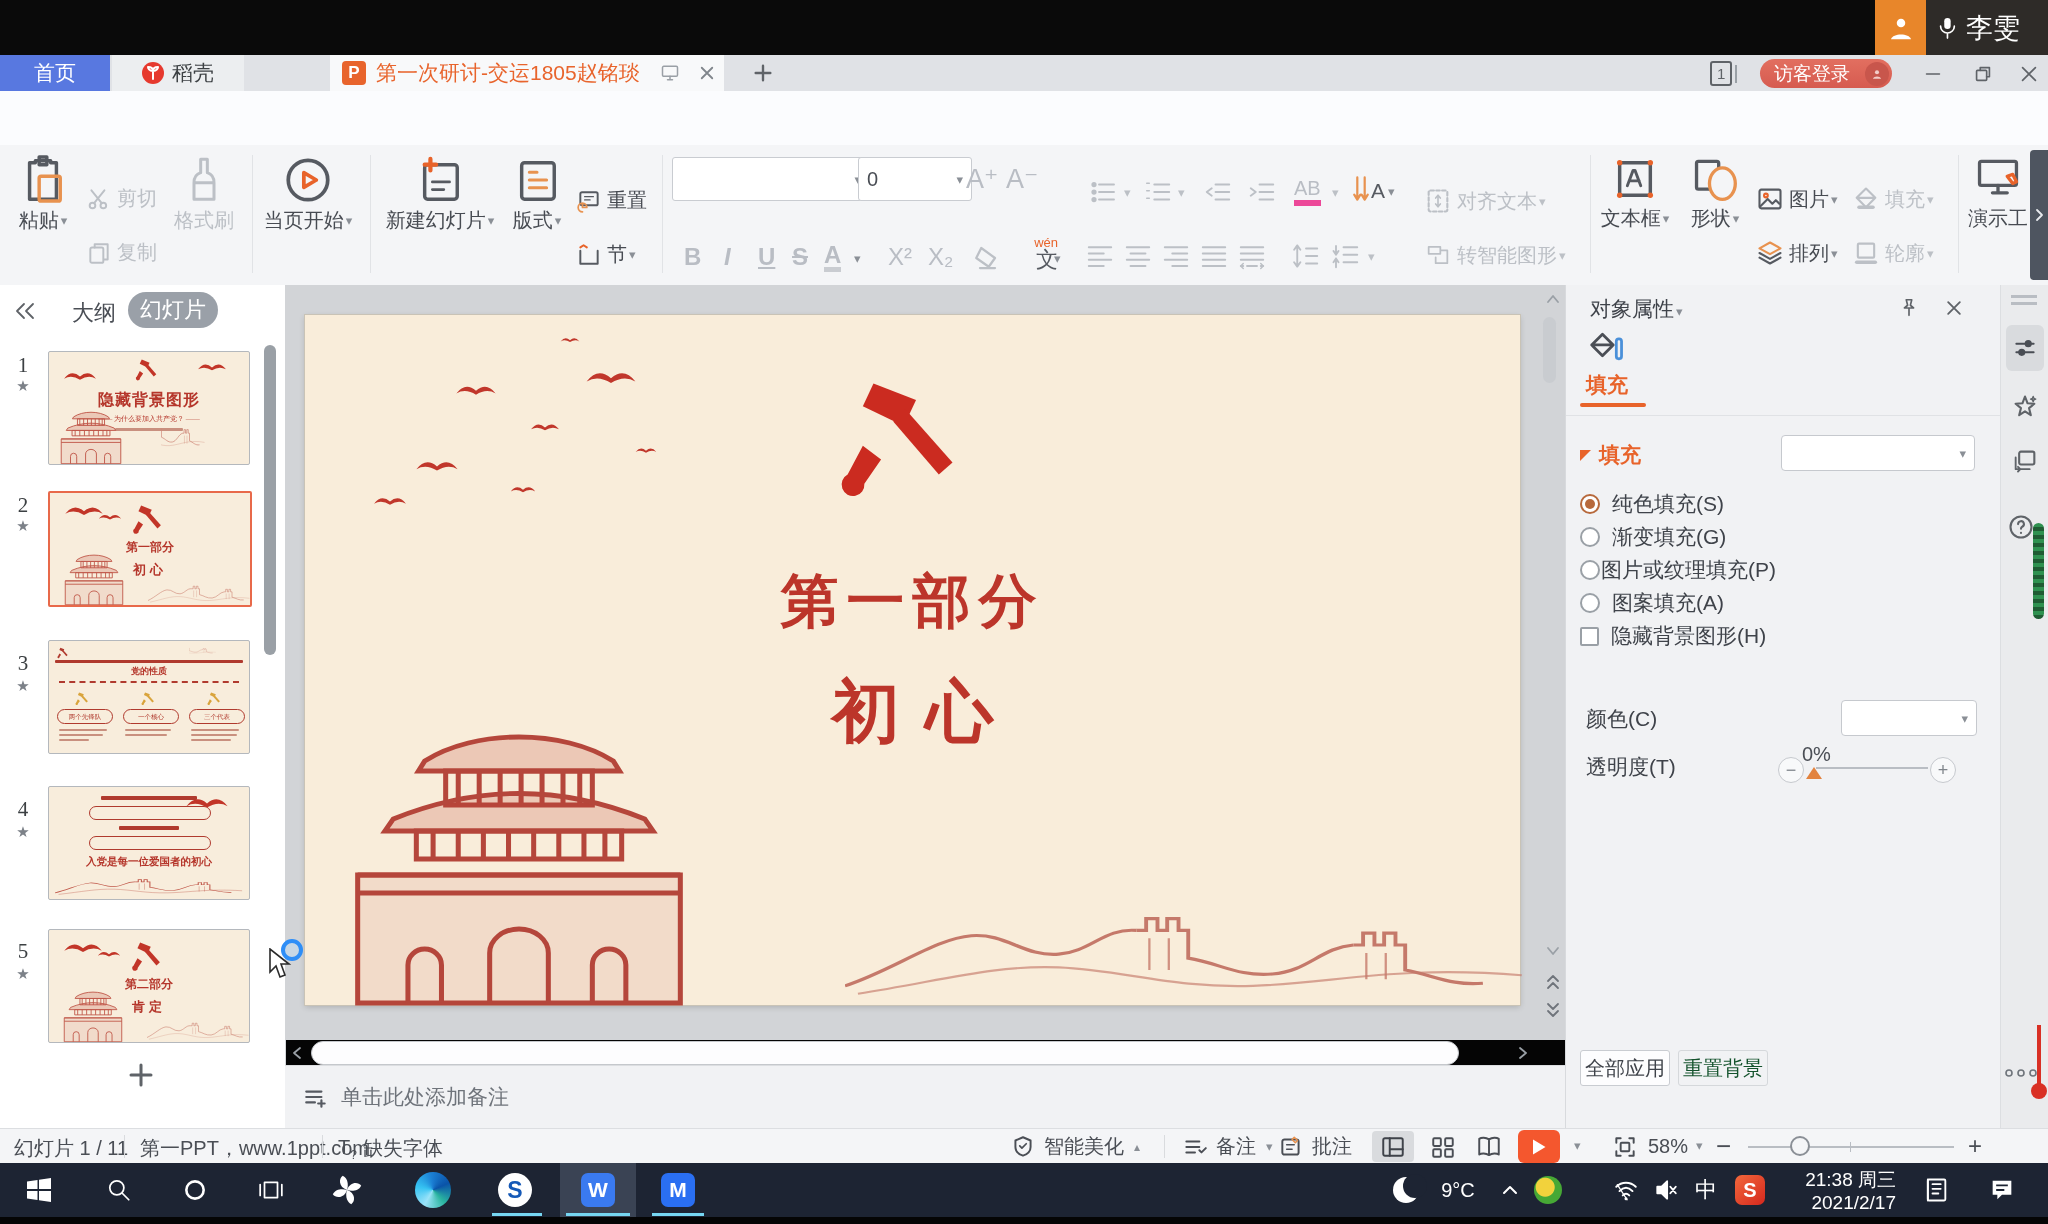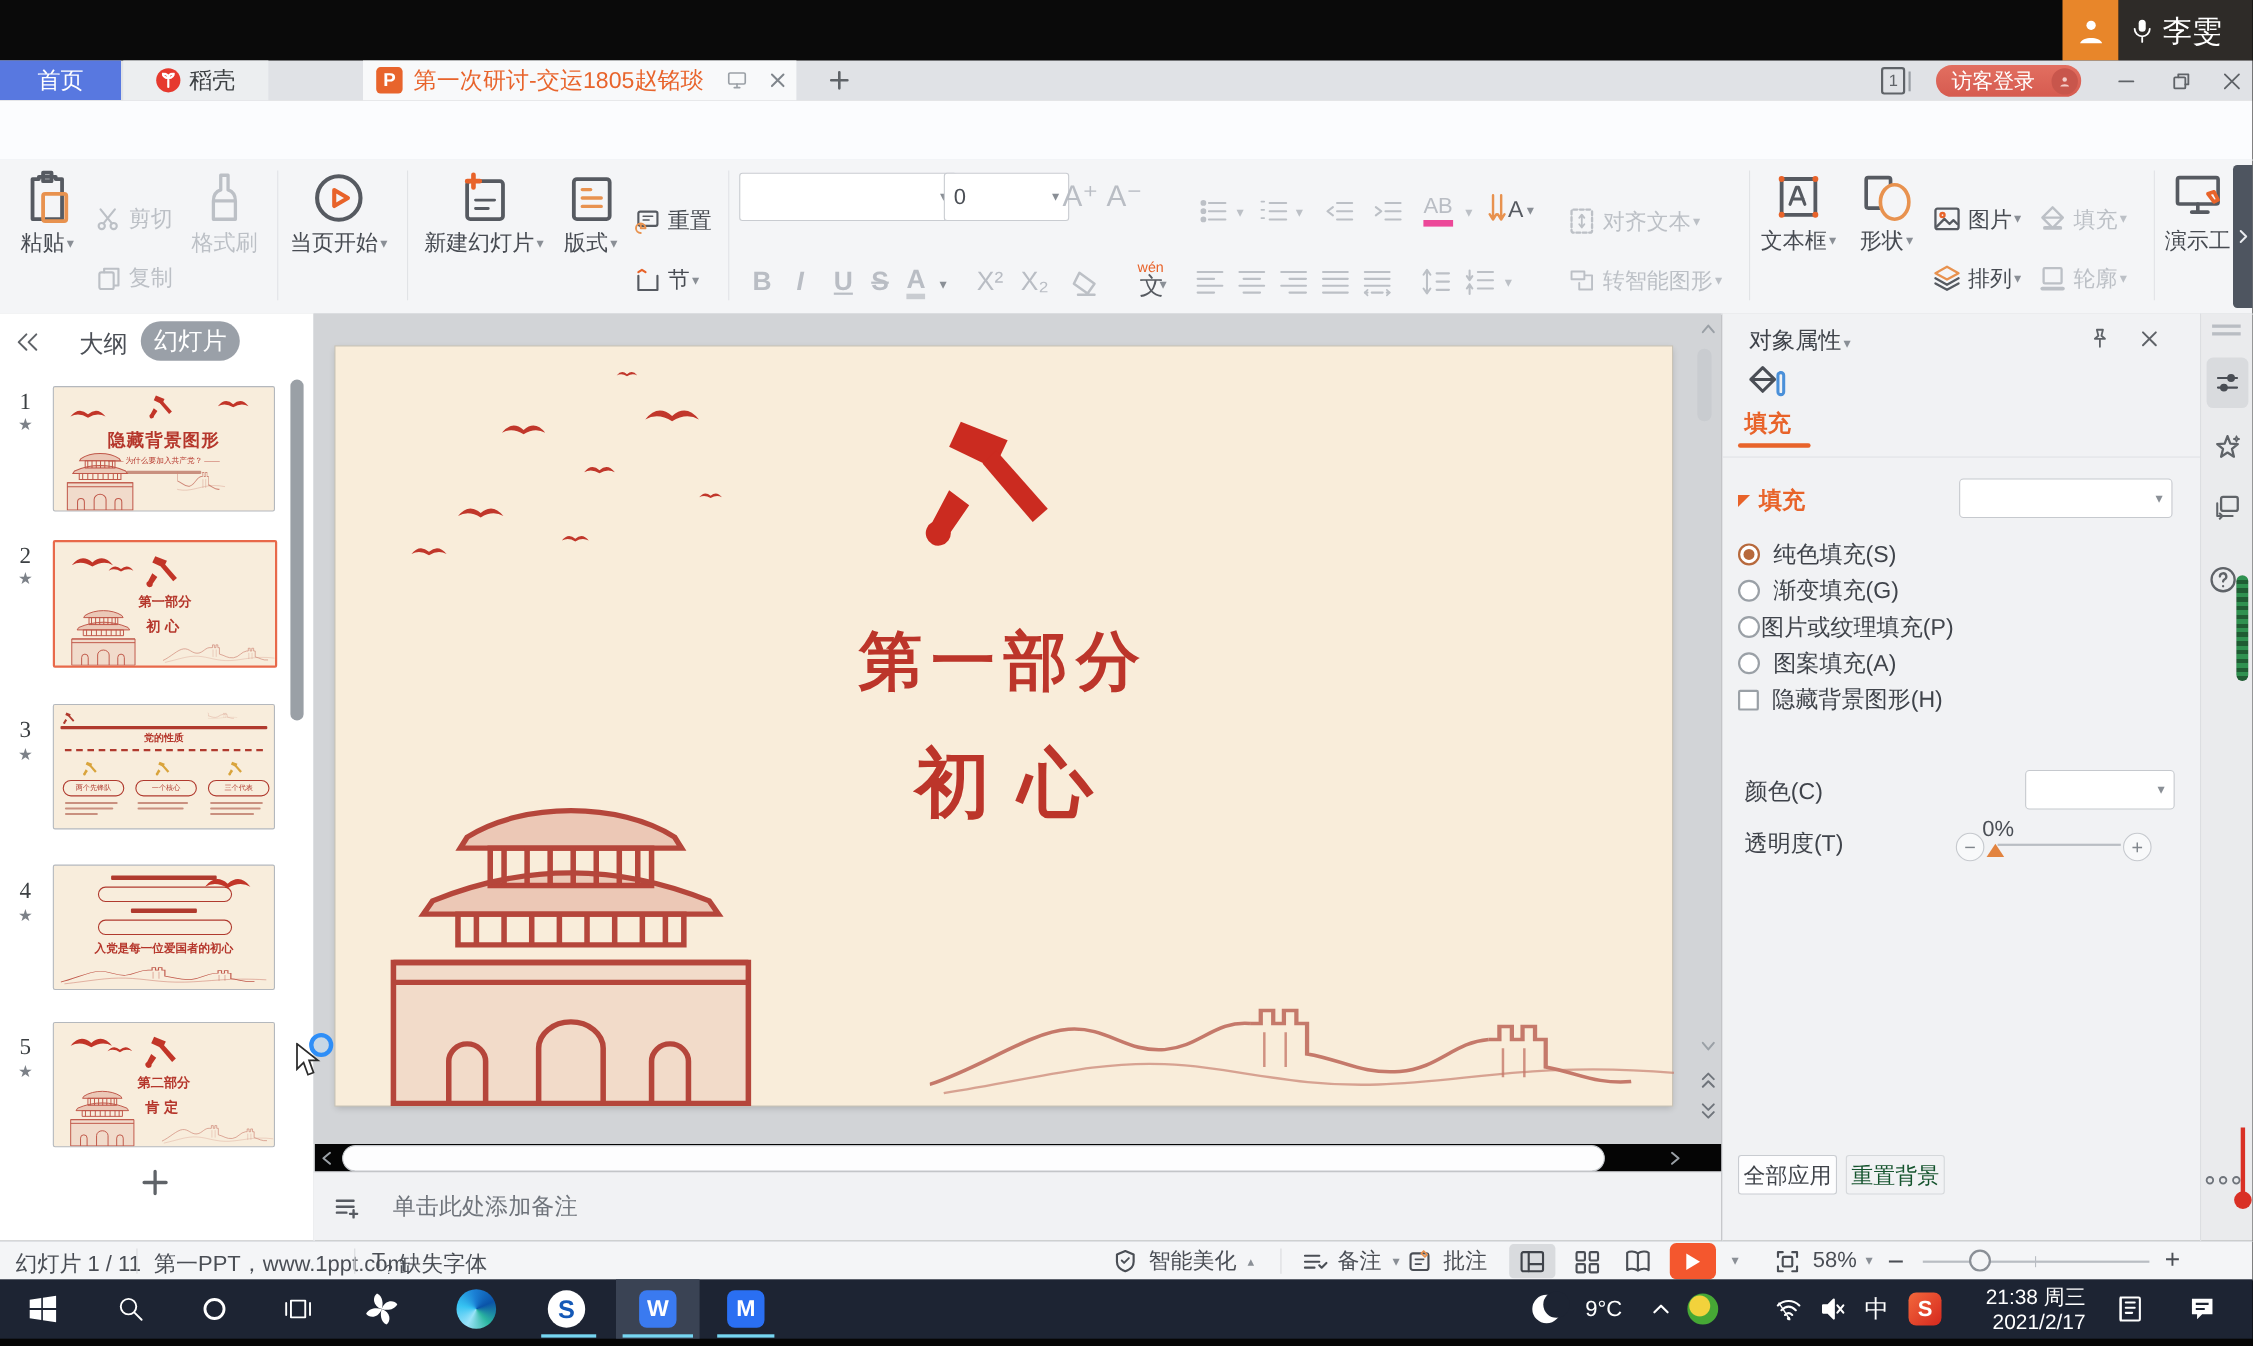--- a/index.html
+++ b/index.html
@@ -699,21 +699,21 @@
 
     <svg class="ic" width="12" height="16" viewBox="0 0 12 16" style="color:#9aa0a6;position:absolute;left:6px;top:760px;">
         <path d="M9 3 L3 8 L9 13"></path>
       </svg>
     <div class="abs" style="left:26px;top:756px;width:1146px;height:22px;background:#fdfdfe;border:1px solid #c5c8cc;border-radius:12px;"></div>
     <svg class="ic" width="12" height="16" viewBox="0 0 12 16" style="color:#9aa0a6;position:absolute;left:1232px;top:760px;">
         <path d="M3 3 L9 8 L3 13"></path>
       </svg>
   </div>
 
-  <div class="abs flex" style="left:285px;top:1065px;width:1280px;height:63px;background:#f1f2f4;border-top:1px solid #dcdee1;gap:28px;padding-left:18px;box-sizing:border-box;">
+  <div class="abs flex" style="left:285px;top:1065px;width:1280px;height:63px;background:#f1f2f4;border-top:1px solid #dcdee1;gap:12px;padding-left:18px;box-sizing:border-box;">
     <svg class="ic" width="26" height="26" viewBox="0 0 24 24" style="color:#565a61">
         <path d="M3 7 h14 M3 12 h14 M3 17 h8 M17 15 v6 M14 18 h6" stroke-width="2"></path>
       </svg>
     <span style="font-size:21px;color:#6f747b;">单击此处添加备注</span>
   </div>
 
   <div class="panel">
     <span class="abs" style="left:24px;top:10px;"><span>对象属性</span><span class="cr">▾</span></span>
     <svg class="ic" width="22" height="22" viewBox="0 0 24 24" style="color:#5f6368;position:absolute;left:332px;top:12px;">
         <path d="M9 3 h6 l-1.5 6 L17 12 H7 l3.5 -3 Z M12 12 v8"></path>

